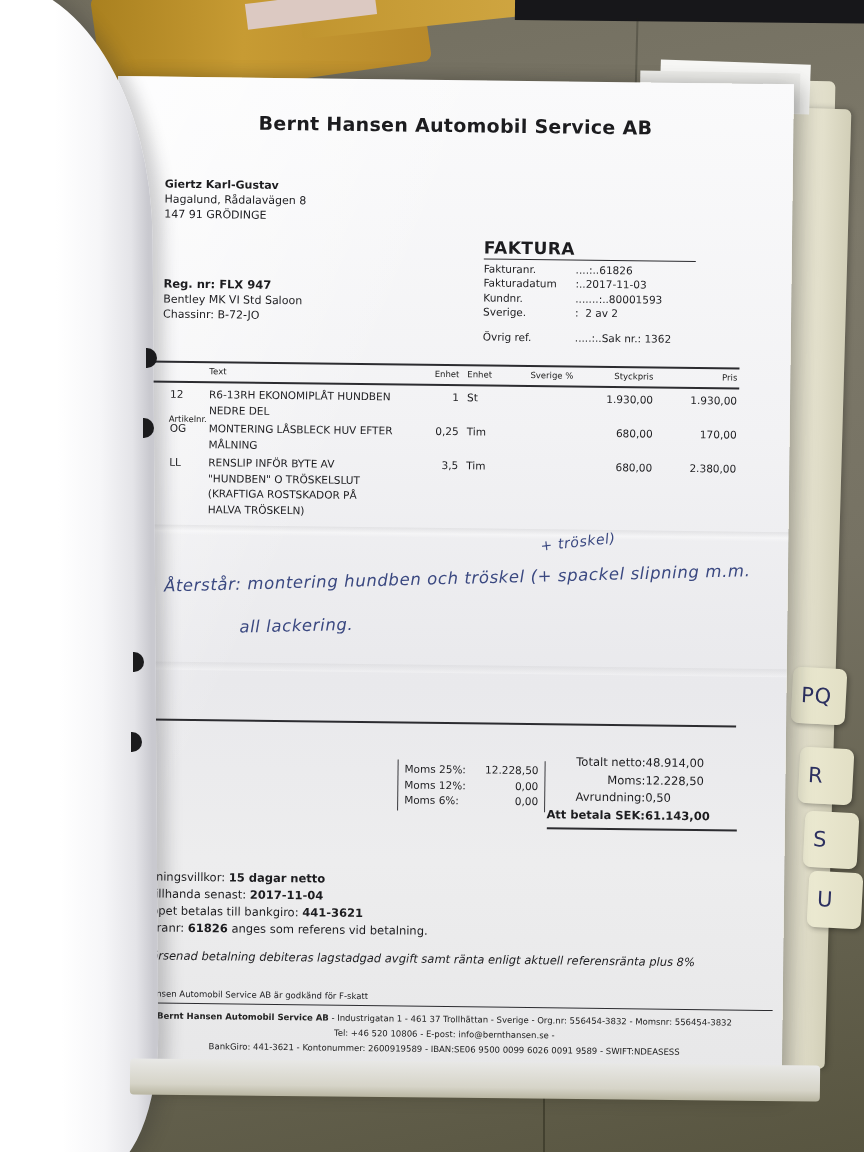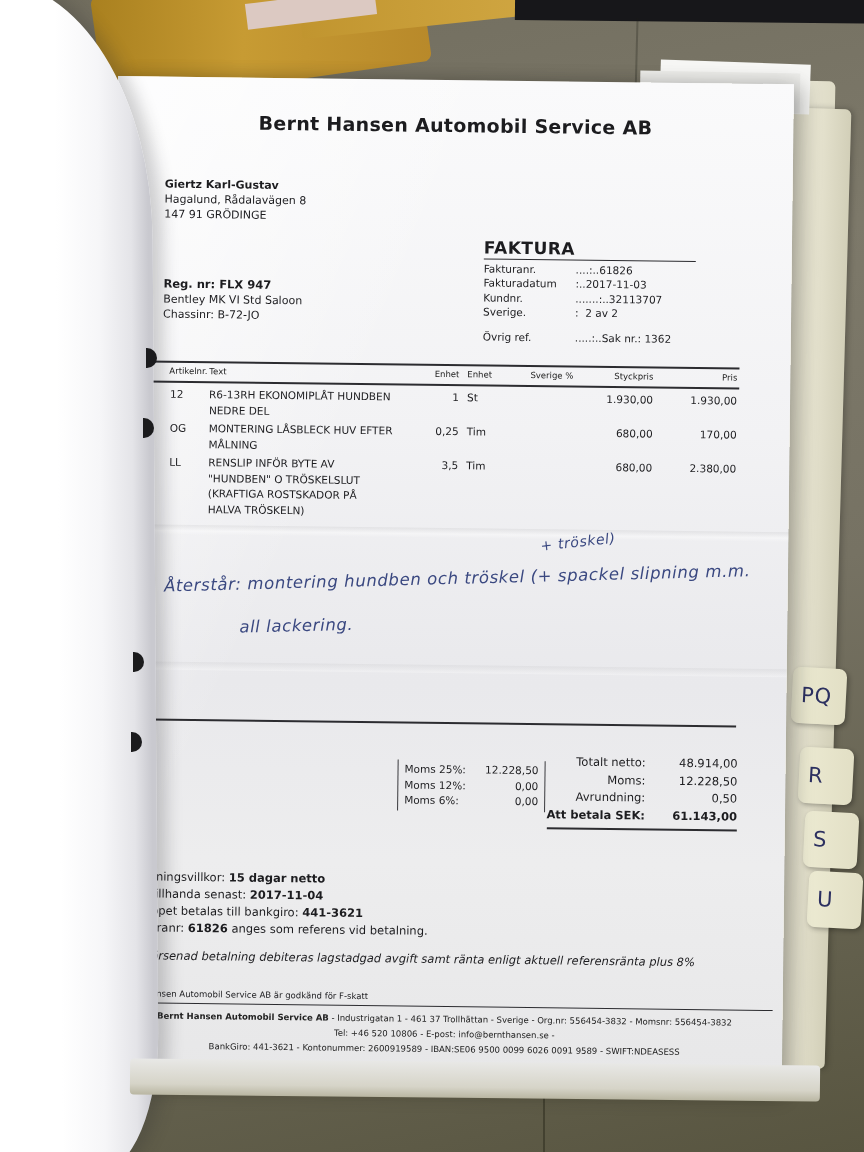--- a/index.html
+++ b/index.html
@@ -56,21 +56,21 @@
 
   .vehicle{position:absolute;left:48px;top:200px;font-size:11px;line-height:15px;}
   .vehicle .reg{font-weight:bold;font-size:11.5px;}
 
   .rule{position:absolute;background:#2c2c30;height:1.5px;}
   .table-rule-top{left:33px;top:284px;width:592px;}
   .table-rule-mid{left:33px;top:304px;width:592px;}
 
   .thead,.trow{display:grid;grid-template-columns:62px 212px 38px 48px 66px 80px 84px;}
   .thead{position:absolute;left:33px;top:289px;width:590px;font-size:8.5px;color:#222;}
-  .thead .c1{padding-left:22px;}
+  .thead .c1{padding-left:22px;margin-top:48px;}
   .thead .c3,.thead .c5,.thead .c6,.thead .c7{text-align:right;}
   .thead .c4{padding-left:8px;}
 
   .tbody{position:absolute;left:33px;top:310px;width:590px;font-size:10.5px;line-height:15.5px;}
   .trow{margin-bottom:3px;}
   .trow .c1{padding-left:5px;margin-left:18px;}
   .trow .c3{text-align:right;}
   .trow .c4{padding-left:8px;}
   .trow .c5{text-align:right;}
   .trow .c6,.trow .c7{text-align:right;}
@@ -82,21 +82,21 @@
   .hw-line2{left:128px;top:538px;font-size:16.5px;transform:rotate(-2deg);}
 
   .mid-rule{left:20px;top:642px;width:606px;}
 
   .momsbox{position:absolute;left:288px;top:680px;width:148px;border-left:1.2px solid #3a3a3e;border-right:1.2px solid #3a3a3e;padding:2px 6px;box-sizing:border-box;font-size:10.5px;line-height:15.5px;}
   .momsrow{display:flex;justify-content:space-between;}
 
   .totals{position:absolute;left:378px;top:672px;width:250px;font-size:11.5px;line-height:17.5px;}
   .totrow{display:flex;}
   .totrow .lbl{flex:1;text-align:right;}
-  .totrow .val{width:92px;text-align:right;}
+  .totrow .val{width:92px;}
   .totrow.bold{font-weight:bold;}
   .totals .underline{margin-top:4px;margin-left:60px;height:1.5px;background:#2c2c30;}
 
   .payment{position:absolute;left:18px;top:792px;font-size:11.5px;line-height:17px;}
   .payment b{font-weight:bold;}
   .latefee{position:absolute;left:18px;top:872px;font-size:11.5px;font-style:italic;}
 
   .fskatt{position:absolute;left:12px;top:912px;font-size:8.5px;}
   .footer-rule{left:10px;top:926px;width:656px;height:1.2px;}
   .footer{position:absolute;left:0;top:932px;width:100%;text-align:center;font-size:8.5px;line-height:15px;color:#222;}
@@ -162,21 +162,21 @@
 
     <div class="fakturablock">
       <h2>FAKTURA</h2>
       <div class="frow">
         <span class="lbl">Fakturanr.</span><span>....:..</span><span>61826</span>
       </div>
       <div class="frow">
         <span class="lbl">Fakturadatum</span><span>:..</span><span>2017-11-03</span>
       </div>
       <div class="frow">
-        <span class="lbl">Kundnr.</span><span>.......:..</span><span>32113707</span>
+        <span class="lbl">Kundnr.</span><span>.......:..</span><span>80001593</span>
       </div>
       <div class="frow">
         <span class="lbl">Sverige.</span><span>:  </span><span>2 av 2</span>
       </div>
       <div class="frow ovrigref">
         <span class="lbl">Övrig ref.</span><span>.....:..</span><span>Sak nr.: 1362</span>
       </div>
     </div>
 
     <div class="vehicle">

